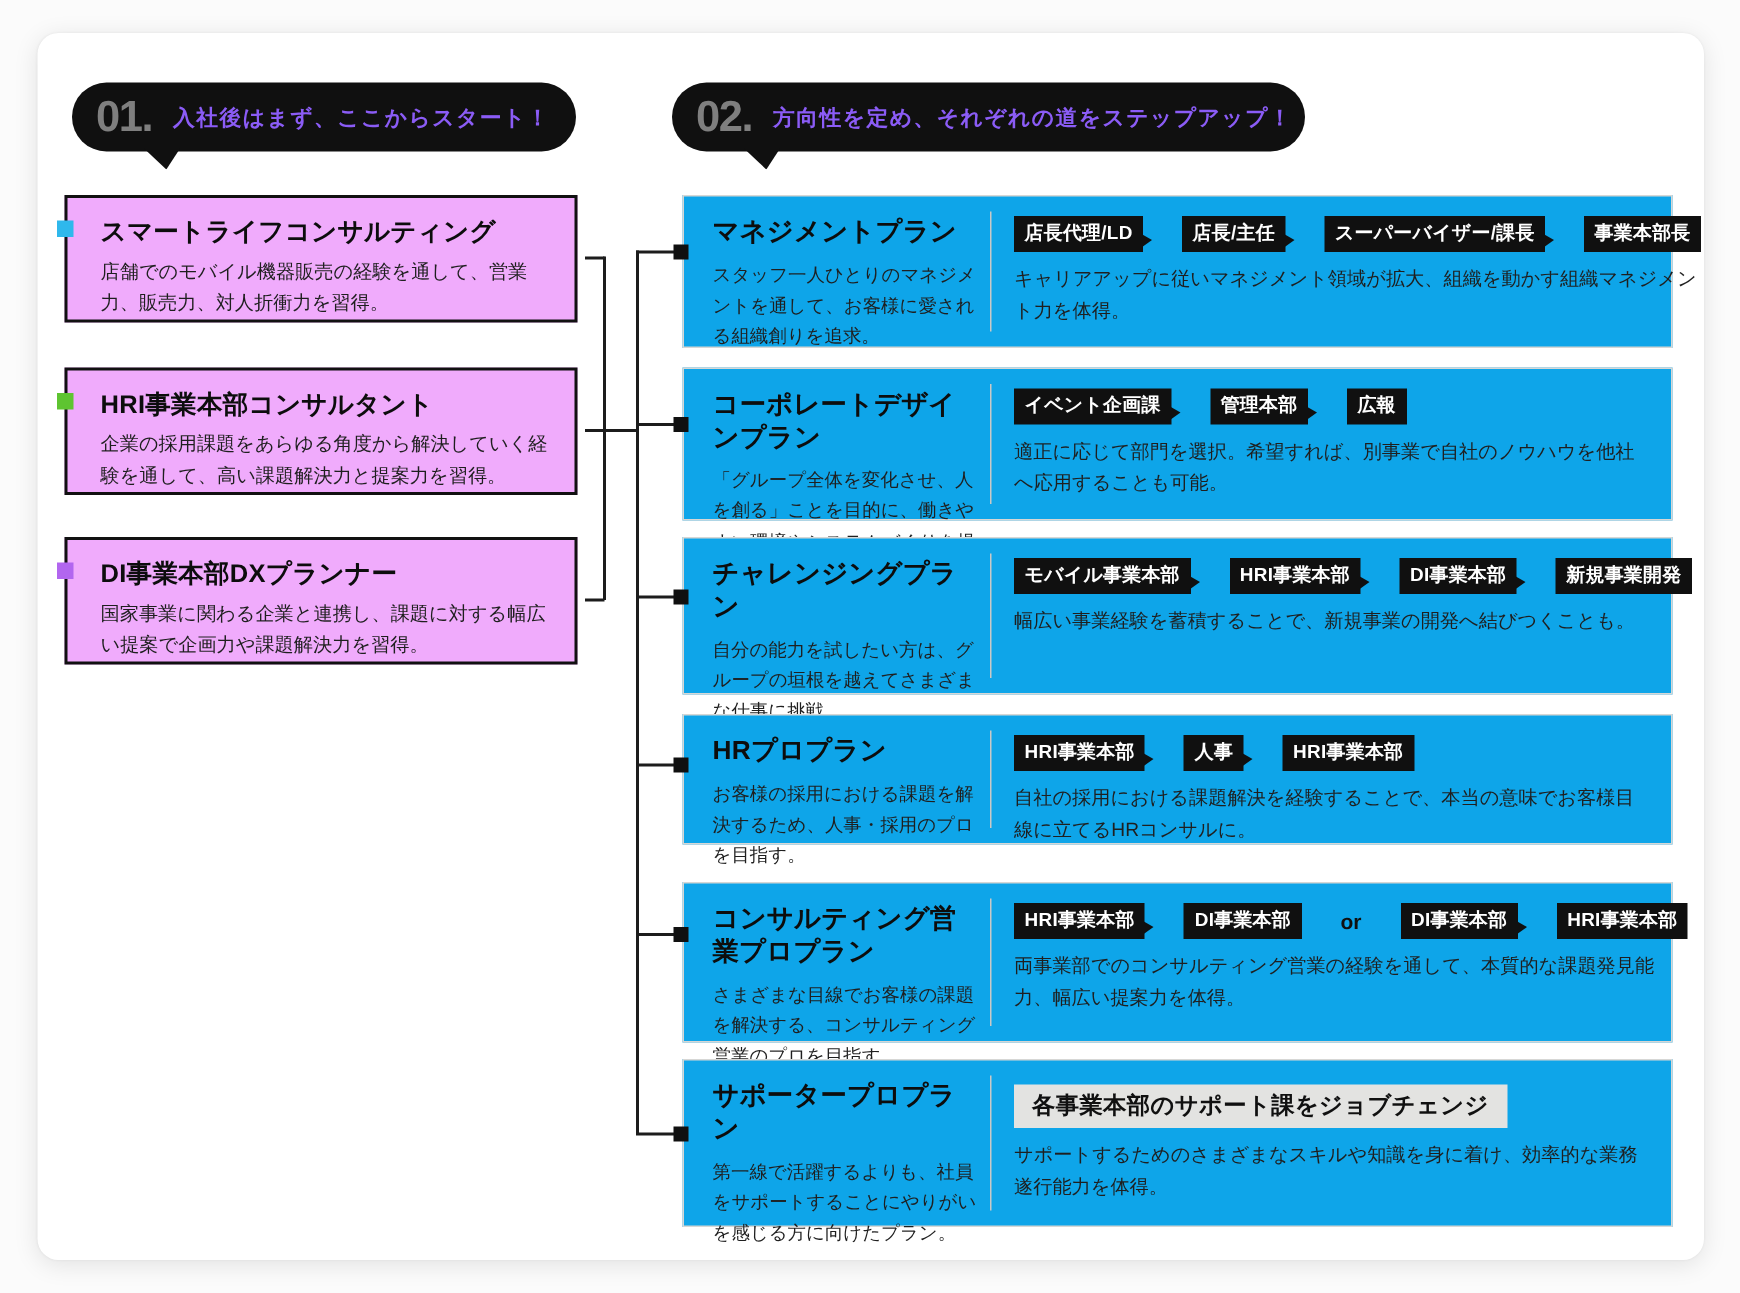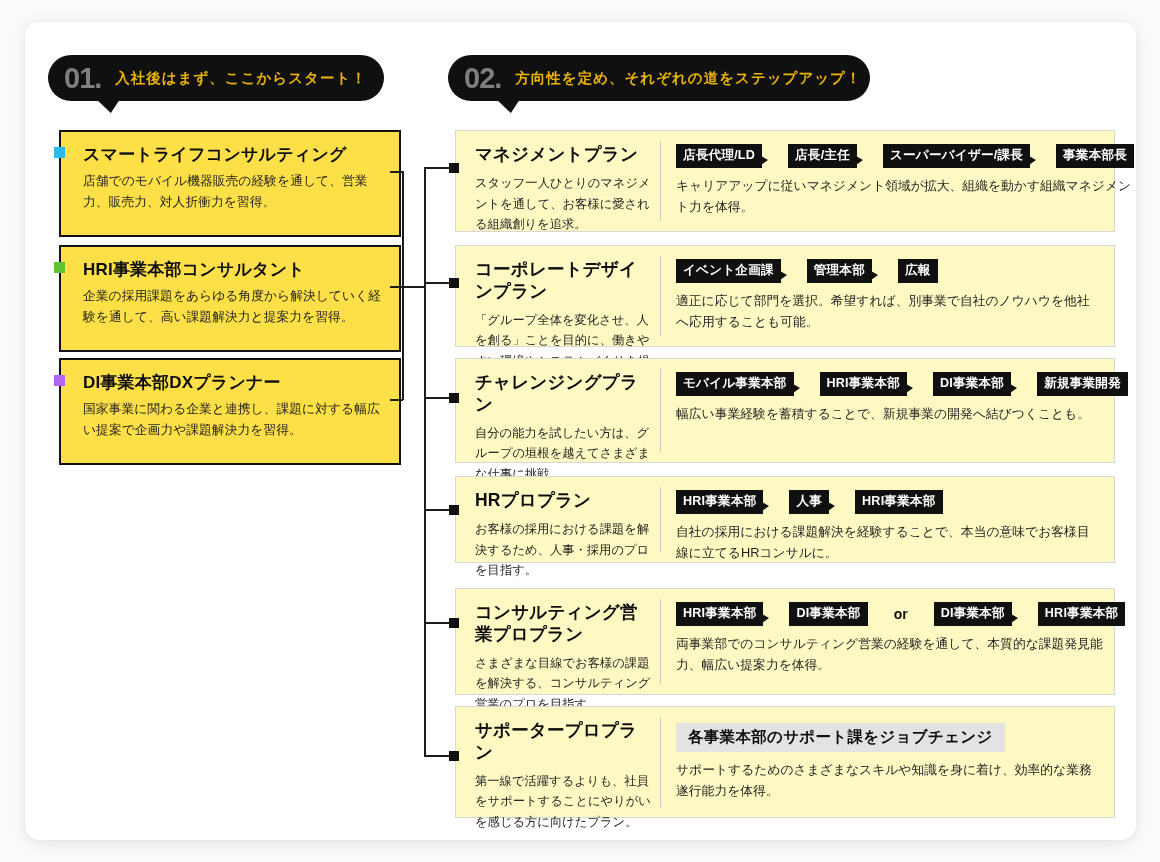--- a/index.html
+++ b/index.html
@@ -7,33 +7,33 @@
   .card {
     position:absolute; left:25px; top:22px; width:1111px; height:818px;
     background:#fff; border-radius:14px;
     box-shadow:0 3px 16px rgba(0,0,0,.10), 0 0 2px rgba(0,0,0,.06);
   }
 
   
   .badge { position:absolute; top:33px; height:46px; background:#101010; border-radius:24px;
            display:flex; align-items:center; padding:0 28px 0 16px; }
   .badge-num { color:#7f7f7f; font-weight:800; font-size:29px; letter-spacing:-1px; margin-right:14px; line-height:1; }
-  .badge-label { color:#eab308; font-weight:bold; font-size:14.5px; letter-spacing:1px; white-space:nowrap; }
+  .badge-label { color:#8b5cf6; font-weight:bold; font-size:14.5px; letter-spacing:1px; white-space:nowrap; }
   .badge-tail { position:absolute; left:48px; bottom:-12px; width:24px; height:14px; background:#101010;
                 clip-path:polygon(0 0,100% 0,62% 100%); }
 
   
-  .role-box { position:absolute; left:34px; width:342px; height:107px; background:#fde047;
+  .role-box { position:absolute; left:18px; width:342px; height:85px; background:#f0abfc;
               border:2px solid #111; padding:11px 14px 10px 22px; }
   .role-title { font-size:17px; font-weight:bold; color:#0d0d0d; margin-bottom:5px; letter-spacing:.2px; }
   .role-desc { font-size:12.8px; color:#1f1f1f; line-height:1.62; }
   .role-bullet { position:absolute; left:-7px; top:15px; width:11px; height:11px; }
 
   
-  .plan-box { position:absolute; left:430px; width:660px; background:#fef9c3;
+  .plan-box { position:absolute; left:430px; width:660px; background:#0ea5e9;
               border:1px solid #d7d7d5; display:flex; }
   .plan-left { width:204px; padding:13px 8px 10px 19px; flex:none; }
   .plan-divider { width:1px; background:#c9c9c7; margin:10px 0; flex:none; }
   .plan-right { flex:1; padding:13px 14px 10px 15px; }
   .plan-title { font-size:17.5px; font-weight:bold; color:#0d0d0d; line-height:1.25; margin-bottom:7px; letter-spacing:.2px; }
   .plan-summary { font-size:12.3px; color:#1f1f1f; line-height:1.68; }
   .tag-row { display:flex; align-items:center; gap:26px; margin-bottom:7px; }
   .tag { position:relative; background:#101010; color:#fff; font-weight:bold; font-size:12.6px;
          padding:3px 7px 4px; white-space:nowrap; letter-spacing:.2px; }
   .tag-arrow { position:absolute; right:-6px; bottom:3px; width:0; height:0;

